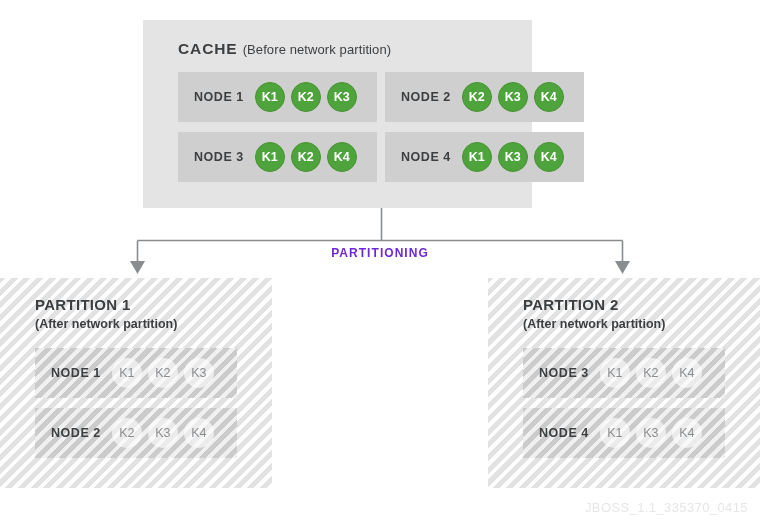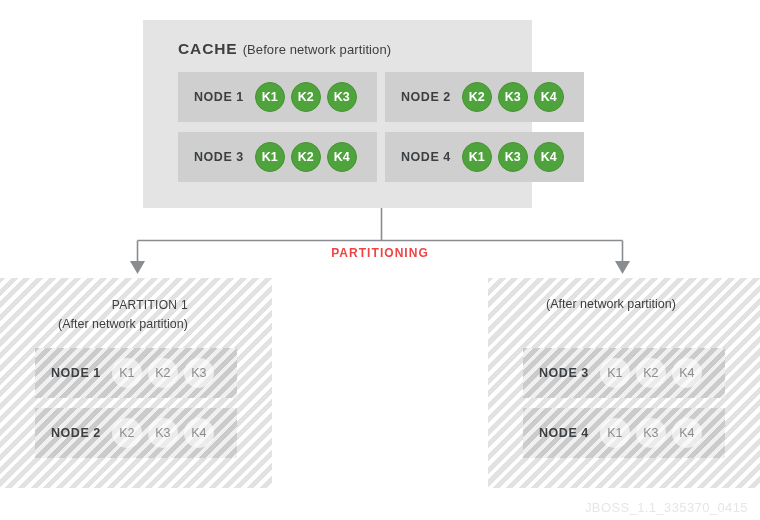--- a/index.html
+++ b/index.html
@@ -96,21 +96,21 @@
 
   .partitioning-label {
     position: absolute;
     left: 0;
     top: 246px;
     width: 760px;
     text-align: center;
     font-size: 12px;
     font-weight: bold;
     letter-spacing: 1.05px;
-    color: #ef4444;
+    color: #6d28d9;
   }
 
   
   .partition {
     position: absolute;
     top: 278px;
     height: 210px;
     background-color: #ededed;
     background-image: repeating-linear-gradient(
       -45deg,
@@ -121,35 +121,33 @@
   .partition.p1 { left: 0px;   width: 272px; }
   .partition.p2 { left: 488px; width: 272px; }
 
   .partition-title {
     position: absolute;
     left: 35px;
     top: 17px;
   }
   .partition-title .p-main {
     display: block;
-    font-size: 12px;
-    font-weight: normal;
+    font-size: 15px;
+    font-weight: bold;
     letter-spacing: 0.3px;
     color: #3c3f42;
     line-height: 20px;
-    text-align: right;
   }
   .partition-title .p-sub {
     display: block;
     font-size: 12.5px;
-    font-weight: normal;
+    font-weight: bold;
     color: #3c3f42;
     line-height: 16px;
     margin-top: 1px;
-    margin-left: 23px;
   }
 
   .p-node-row {
     position: absolute;
     left: 35px;
     width: 202px;
     height: 50px;
     display: flex;
     align-items: center;
     background-color: #d2d2d2;
@@ -284,20 +282,21 @@
       <span class="p-keys">
         <span class="p-key-circle">K2</span>
         <span class="p-key-circle">K3</span>
         <span class="p-key-circle">K4</span>
       </span>
     </div>
   </div>
 
   <div class="partition p2">
     <div class="partition-title">
+      <span class="p-main">PARTITION 2</span>
       <span class="p-sub">(After network partition)</span>
     </div>
 
     <div class="p-node-row r-top">
       <span class="p-node-label">NODE 3</span>
       <span class="p-keys">
         <span class="p-key-circle">K1</span>
         <span class="p-key-circle">K2</span>
         <span class="p-key-circle">K4</span>
       </span>

